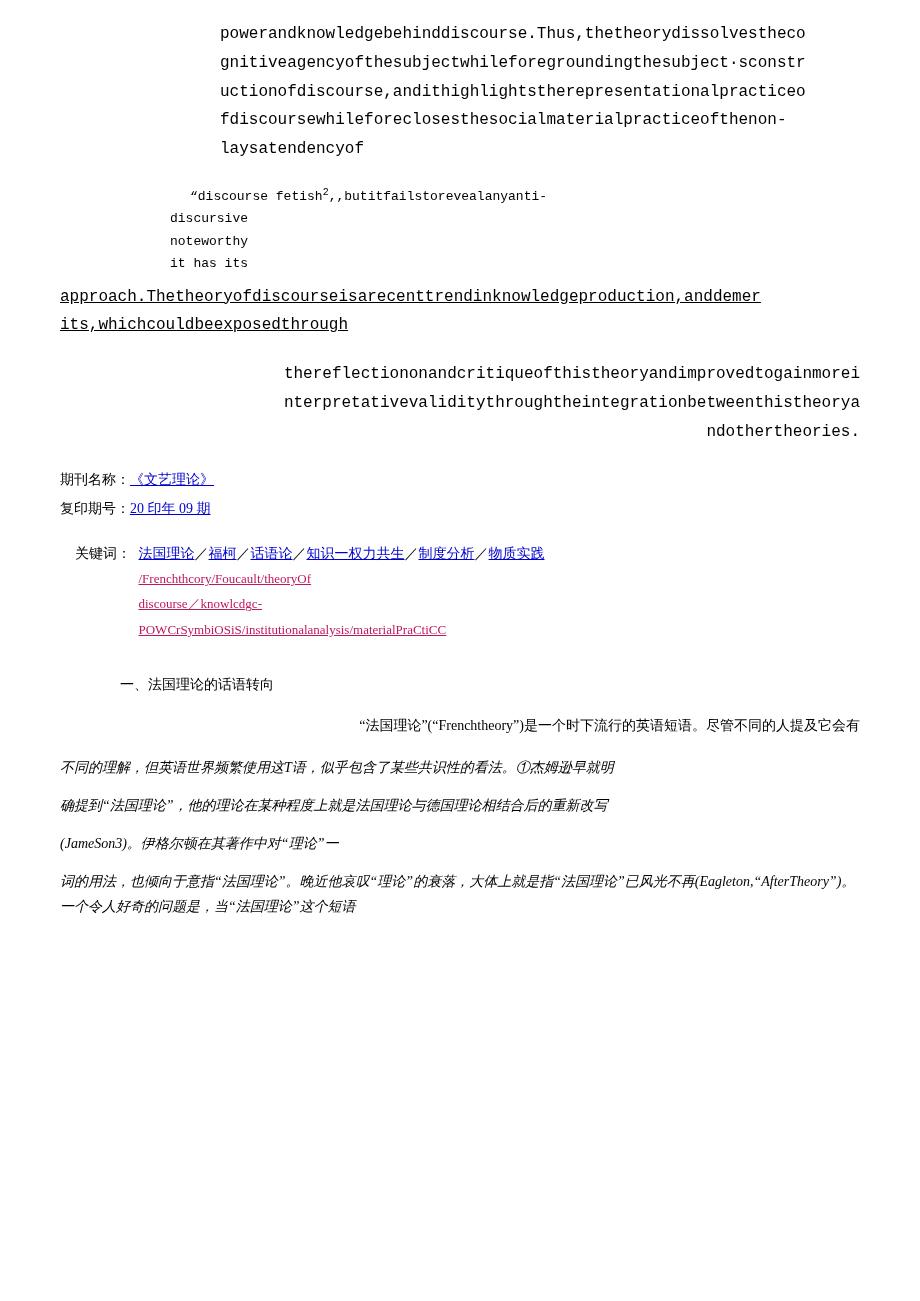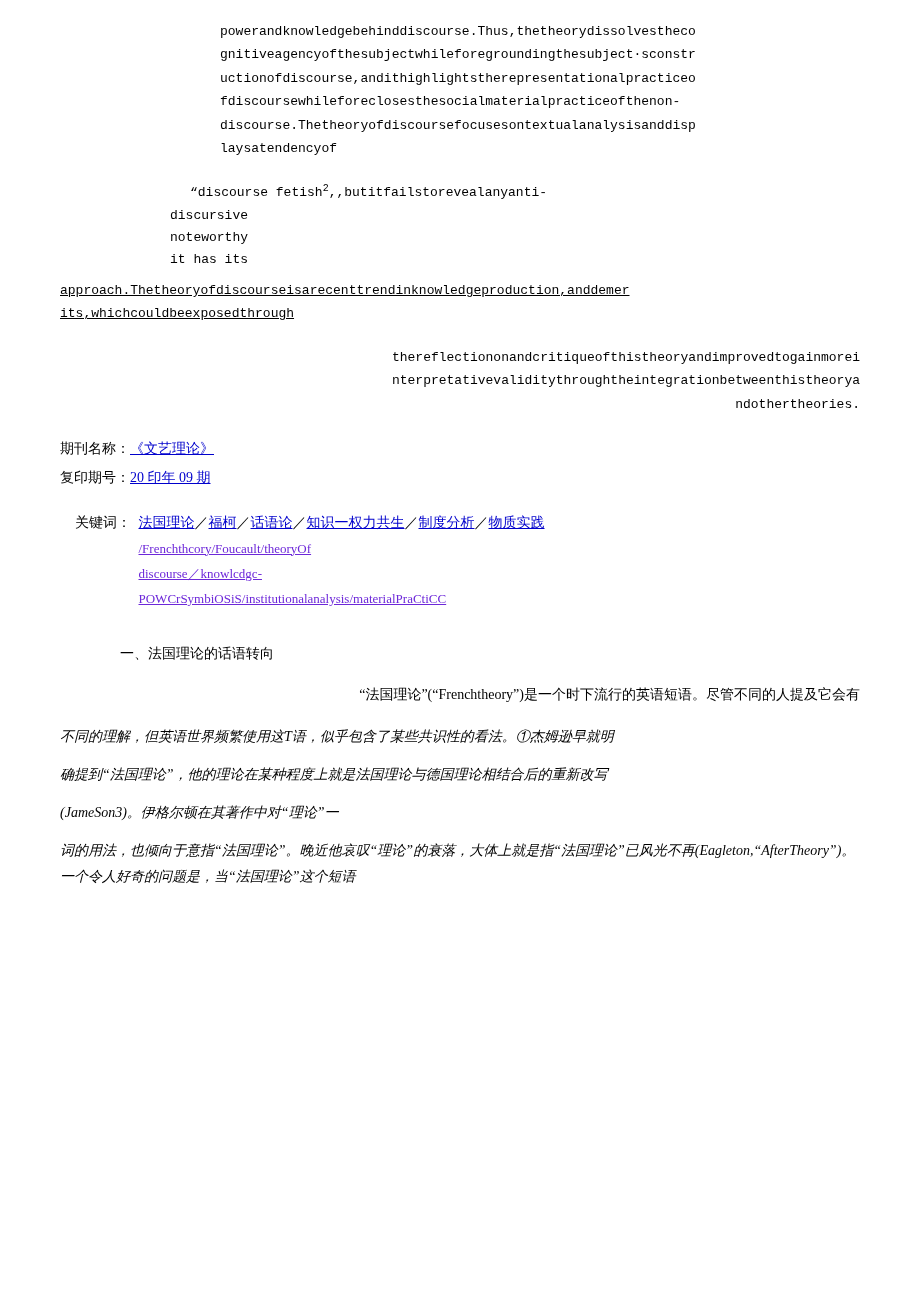--- a/index.html
+++ b/index.html
@@ -74,21 +74,21 @@
       max-width: 680px;
     }
 
     .keyword-link {
       color: #0000cc;
       text-decoration: underline;
       cursor: pointer;
     }
 
     .keyword-link-en {
-      color: #6d28d9;
+      color: #be185d;
       text-decoration: underline;
       cursor: pointer;
       font-family: "Times New Roman", Times, serif;
       font-size: 13px;
     }
 
     .chapter-title {
       margin: 30px 0 16px 0;
       font-size: 14px;
       text-align: left;
@@ -106,21 +106,21 @@
     .para-no-indent {
       text-indent: 0;
       margin-bottom: 12px;
       font-size: 14px;
       line-height: 1.85;
       font-style: italic;
     }
 
     .mono-text {
       font-family: "Courier New", monospace;
-      font-size: 13px;
+      font-size: 16px;
     }
 
     .superscript {
       font-size: 10px;
       vertical-align: super;
     }
 
     .quote-indent {
       padding-left: 100px;
       font-family: "Courier New", monospace;
@@ -129,21 +129,20 @@
     }
   </style>
 </head>
 <body>
 
 <div class="content-block indented-block">
   <div class="mono-text">powerandknowledgebehinddiscourse.Thus,thetheorydissolvestheco</div>
   <div class="mono-text">gnitiveagencyofthesubjectwhileforegroundingthesubject·sconstr</div>
   <div class="mono-text">uctionofdiscourse,andithighlightstherepresentationalpracticeo</div>
   <div class="mono-text">fdiscoursewhileforeclosesthesocialmaterialpracticeofthenon-</div>
-  <div class="mono-text">discourse.Thetheoryofdiscoursefocusesontextualanalysisanddisp</div>
   <div class="mono-text">laysatendencyof</div>
 </div>
 
 <div class="quote-indent">
   <div style="padding-left:30px;margin-top:20px;">“discourse fetish<sup class="superscript">2</sup>,,butitfailstorevealanyanti-</div>
   <div style="padding-left:10px;">discursive</div>
   <div style="padding-left:10px;">noteworthy</div>
   <div style="padding-left:10px;">it has its</div>
 </div>
 

